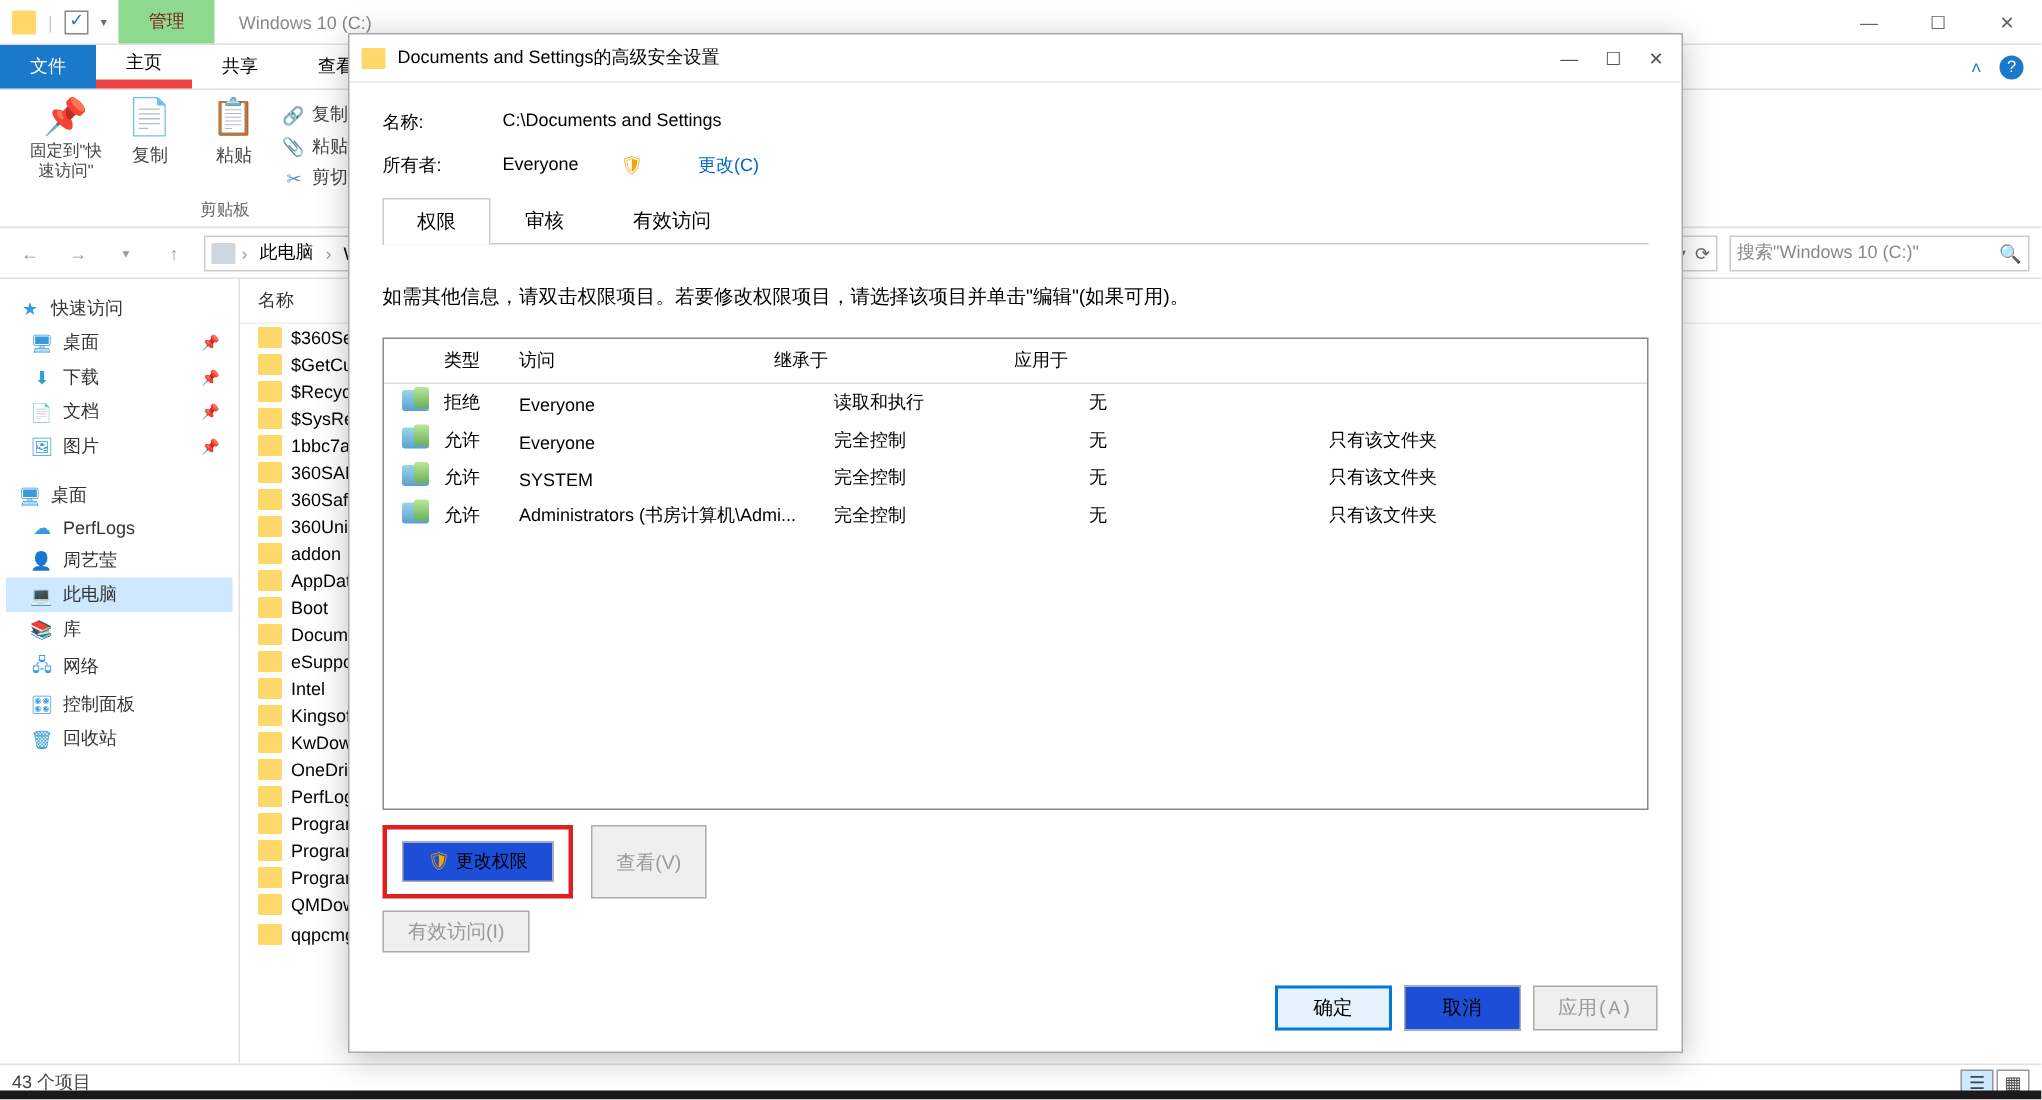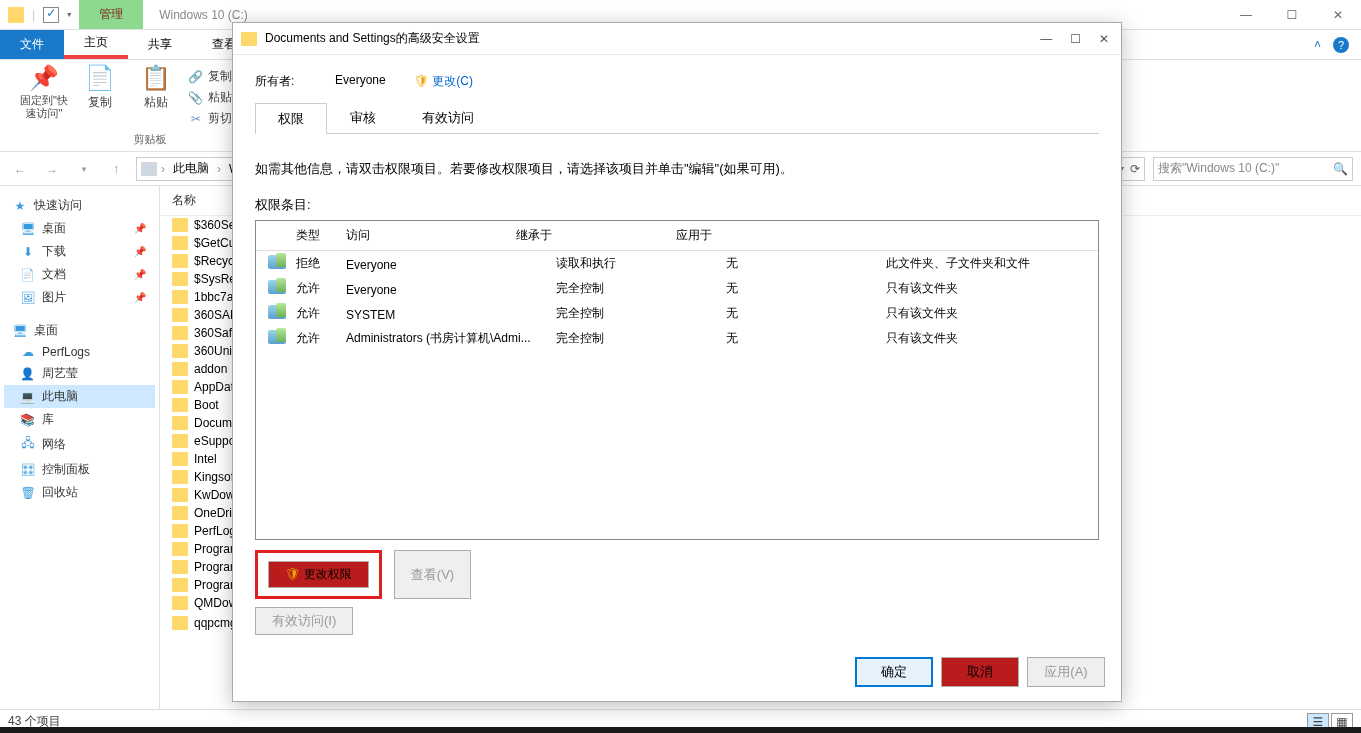--- a/index.html
+++ b/index.html
@@ -12,21 +12,21 @@
 .titlebar-tab { padding: 6px 20px; color: #7f1d1d; }
 .titlebar-tab.active { background: #8dd98d; }
 .titlebar-title { color: #888; padding: 0 16px; }
 .win-controls { margin-left: auto; display: flex; }
 .win-btn { width: 46px; height: 30px; display: flex; align-items: center; justify-content: center; color: #666; }
 
 
 .ribbon-tabs { height: 30px; display: flex; align-items: stretch; border-bottom: 1px solid #e0e0e0; }
 .ribbon-tab { padding: 6px 20px; cursor: pointer; display:flex; align-items:center; }
 .ribbon-tab.file { background: #1979ca; color: #fff; }
-.ribbon-tab.active { border-bottom: 4px solid #ef4444; }
+.ribbon-tab.active { border-bottom: 6px solid #ef4444; }
 .ribbon-right { margin-left: auto; display: flex; align-items: center; gap: 12px; padding-right: 12px; color: #1979ca; }
 .help-circle { width:16px;height:16px;border-radius:50%;background:#1979ca;color:#fff;display:flex;align-items:center;justify-content:center;font-size:11px; }
 
 
 .ribbon { height: 92px; border-bottom: 1px solid #e0e0e0; display: flex; padding: 4px 8px; }
 .ribbon-group { display: flex; flex-direction: column; align-items: center; padding: 0 12px; border-right: 1px solid #e0e0e0; justify-content: space-between; }
 .ribbon-group-label { font-size: 11px; color: #666; padding-top: 2px; }
 .ribbon-group-items { display: flex; gap: 8px; flex: 1; align-items: flex-start; }
 .rb-lg { display: flex; flex-direction: column; align-items: center; width: 48px; gap: 2px; color: #444; }
 .rb-lg .ico { font-size: 24px; color: #5a8fc7; }
@@ -72,46 +72,46 @@
 
 
 .dialog { position: absolute; left: 232px; top: 22px; width: 890px; height: 680px; background: #fff; border: 1px solid #aaa; box-shadow: 0 4px 20px rgba(0,0,0,0.25); display: flex; flex-direction: column; }
 .dlg-title { height: 32px; display: flex; align-items: center; padding: 0 8px; border-bottom: 1px solid #e8e8e8; }
 .dlg-title .ico { margin-right: 8px; }
 .dlg-controls { margin-left: auto; display: flex; gap: 18px; padding-right: 4px; color: #555; }
 .dlg-body { flex: 1; padding: 18px 22px 12px; display: flex; flex-direction: column; }
 .dlg-row { display: flex; gap: 20px; margin-bottom: 12px; font-size: 13px; }
 .dlg-row .lab { width: 60px; }
 .shield { color: #f0a500; }
-.link { color: #0066cc; }
+.link { color: #0066cc; margin-left: 33px; }
 .dlg-tabs { display: flex; border-bottom: 1px solid #ccc; margin-bottom: 26px; align-items: center; }
 .dlg-tab { padding: 6px 22px; border: 1px solid transparent; border-bottom: none; cursor: pointer; font-size: 13px; }
 .dlg-tab.active { border-color: #ccc; background: #fff; position: relative; top: 1px; }
 .instruction { font-size: 13px; margin-bottom: 18px; }
 .section-label { font-size: 13px; margin-bottom: 6px; }
 .perm-list { border: 1px solid #888; flex: 1; min-height: 300px; }
 .perm-head { display: flex; padding: 4px 8px; border-bottom: 1px solid #ddd; font-size: 13px; }
 .perm-head > div, .perm-row > div { padding: 2px 4px; }
 .c-ico { width: 28px; }
 .c-type { width: 50px; }
 .c-princ { width: 210px; overflow: hidden; text-overflow: ellipsis; white-space: nowrap; }
 .c-access { width: 170px; }
 .c-inherit { width: 160px; }
 .c-apply { flex: 1; }
 .perm-row { display: flex; padding: 2px 8px; font-size: 13px; align-items: flex-end; }
 .users-ico { display:inline-block; width:18px;height:14px; background: linear-gradient(#9bd6e8,#5aa0d0); border-radius:2px; position:relative; }
 .users-ico::after { content:''; position:absolute; left:8px; top:-2px; width:10px;height:14px; background: linear-gradient(#b8e89b,#6db05a); border-radius:2px; }
 
 .dlg-actions { padding-top: 10px; display:flex; gap:12px; }
-.btn { padding: 4px 16px; border: 1px solid #adadad; background: #b91c1c; font-size: 13px; cursor: pointer; }
+.btn { padding: 4px 16px; border: 1px solid #adadad; background: #1d4ed8; font-size: 13px; cursor: pointer; }
 .btn.disabled { color: #999; background: #efefef; }
 .btn.primary { border: 2px solid #0078d7; background:#e5f1fb; }
 .redbox { border: 3px solid #e02020; padding: 8px 10px; display: inline-block; }
 .dlg-footer { display: flex; gap: 8px; justify-content: flex-end; padding: 10px 16px 14px; }
-.dlg-footer .btn { min-width: 78px; }
+.dlg-footer .btn { min-width: 78px; font-family: Liberation Mono, monospace; }
 </style>
 </head>
 <body>
 
 <div class="titlebar">
   <div class="qat">
     <span class="qat-icon" style="background:#ffd86b;border-radius:1px;"></span>
     <span style="color:#ccc;">|</span>
     <span class="qat-icon" style="border:1px solid #888;position:relative;">
         <span style="position:absolute;left:2px;top:-2px;color:#1979ca;">✓</span>
@@ -375,50 +375,52 @@
     <span class="ico" style="width:16px;height:14px;background:#ffd86b;display:inline-block;border-radius:1px;"></span>
     <span>Documents and Settings的高级安全设置</span>
     <div class="dlg-controls">
       <span>—</span>
       <span>☐</span>
       <span>✕</span>
     </div>
   </div>
   <div class="dlg-body">
     <div class="dlg-row">
+      <span class="lab">名称:</span>
+      <span>C:\Documents and Settings</span>
+    </div>
+    <div class="dlg-row">
       <span class="lab">所有者:</span>
       <span>Everyone</span>
       <span style="margin-left:8px;">
         <span class="shield">🛡</span>
         <span class="link">更改(C)</span>
       </span>
     </div>
     <div class="dlg-tabs">
       <div class="dlg-tab active">权限</div>
       <div class="dlg-tab">审核</div>
       <div class="dlg-tab">有效访问</div>
     </div>
     <div class="instruction">如需其他信息，请双击权限项目。若要修改权限项目，请选择该项目并单击"编辑"(如果可用)。</div>
-    <div class="section-label">权限条目:</div>
     <div class="perm-list">
       <div class="perm-head">
         <div class="c-ico"></div>
         <div class="c-type">类型</div>
         <div class="c-access">访问</div>
         <div class="c-inherit">继承于</div>
         <div class="c-apply">应用于</div>
       </div>
       <div id="perm-rows">
           <div class="perm-row">
             <div class="c-ico"><span class="users-ico"></span></div>
             <div class="c-type">拒绝</div>
             <div class="c-princ">Everyone</div>
             <div class="c-access">读取和执行</div>
             <div class="c-inherit">无</div>
-            <div class="c-apply">此文件夹、子文件夹和文件</div>
           </div>
           <div class="perm-row">
             <div class="c-ico"><span class="users-ico"></span></div>
             <div class="c-type">允许</div>
             <div class="c-princ">Everyone</div>
             <div class="c-access">完全控制</div>
             <div class="c-inherit">无</div>
             <div class="c-apply">只有该文件夹</div>
           </div>
           <div class="perm-row">

